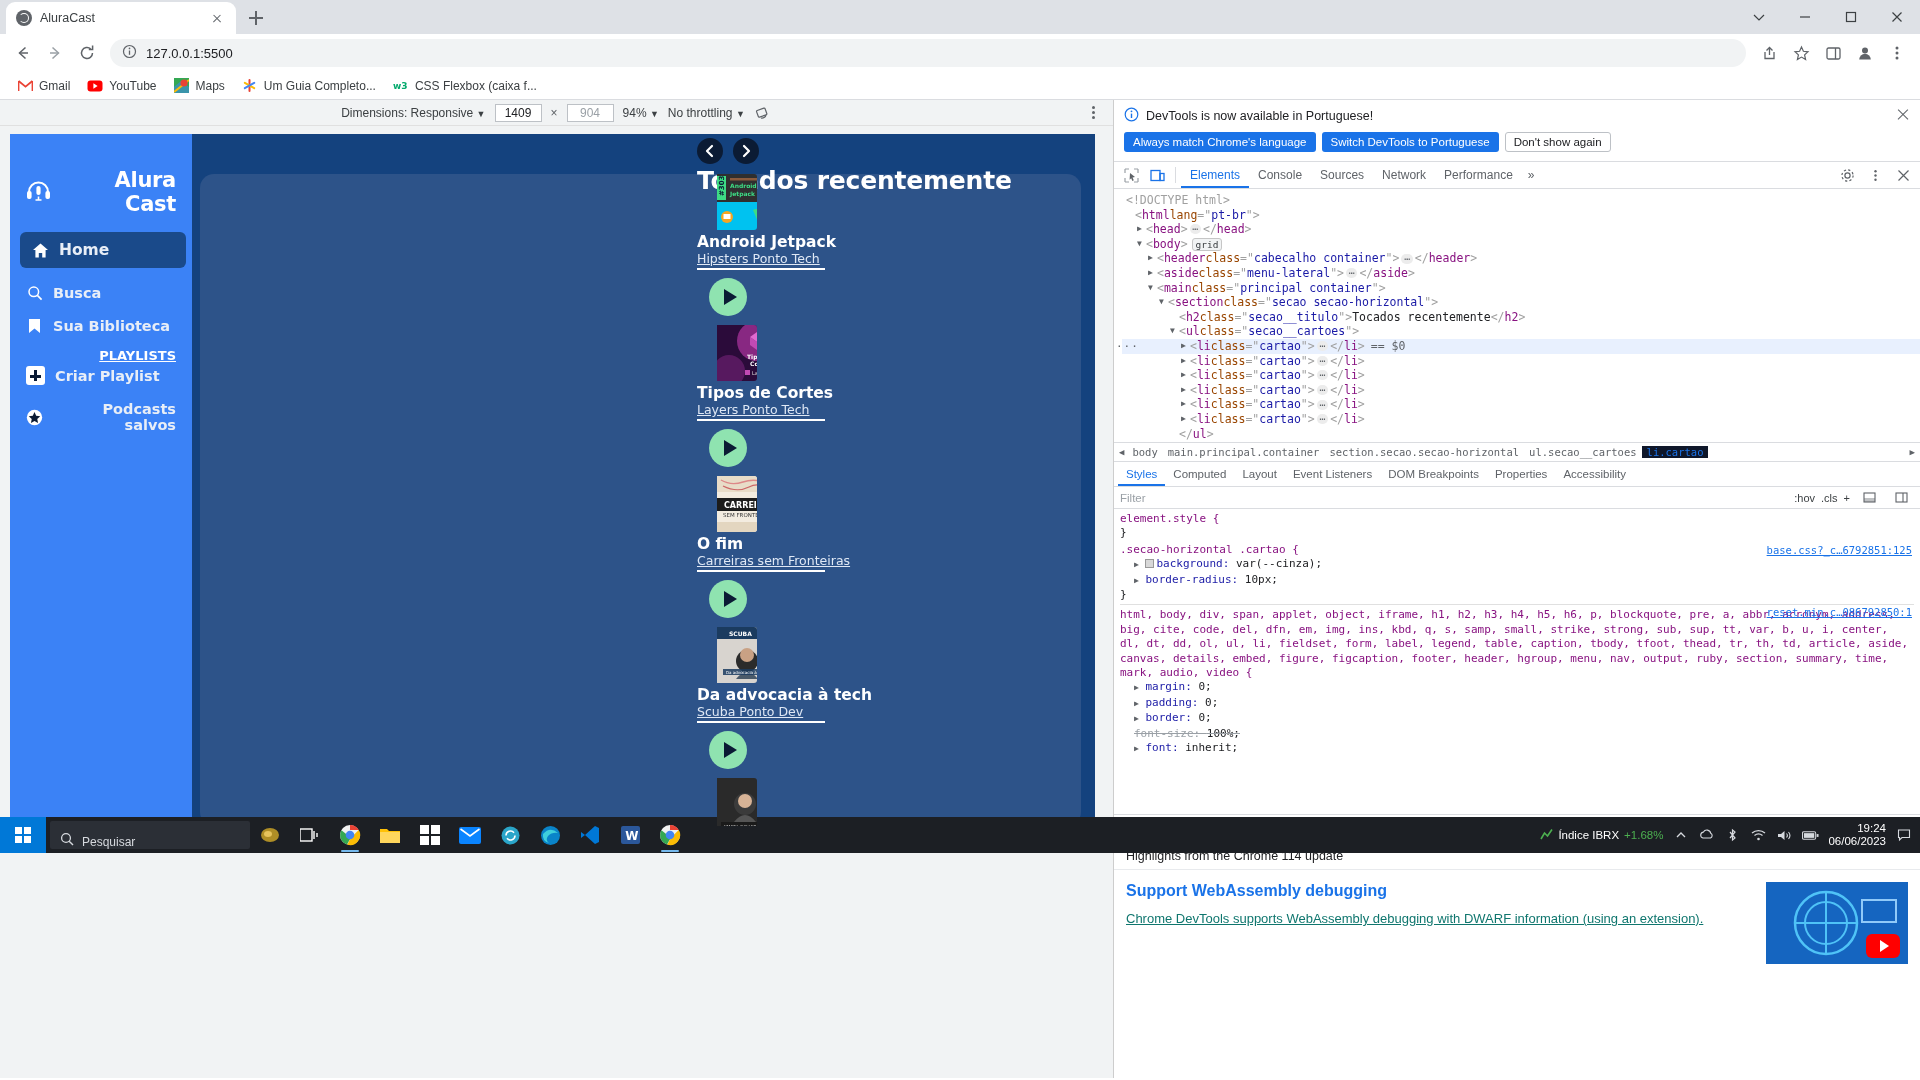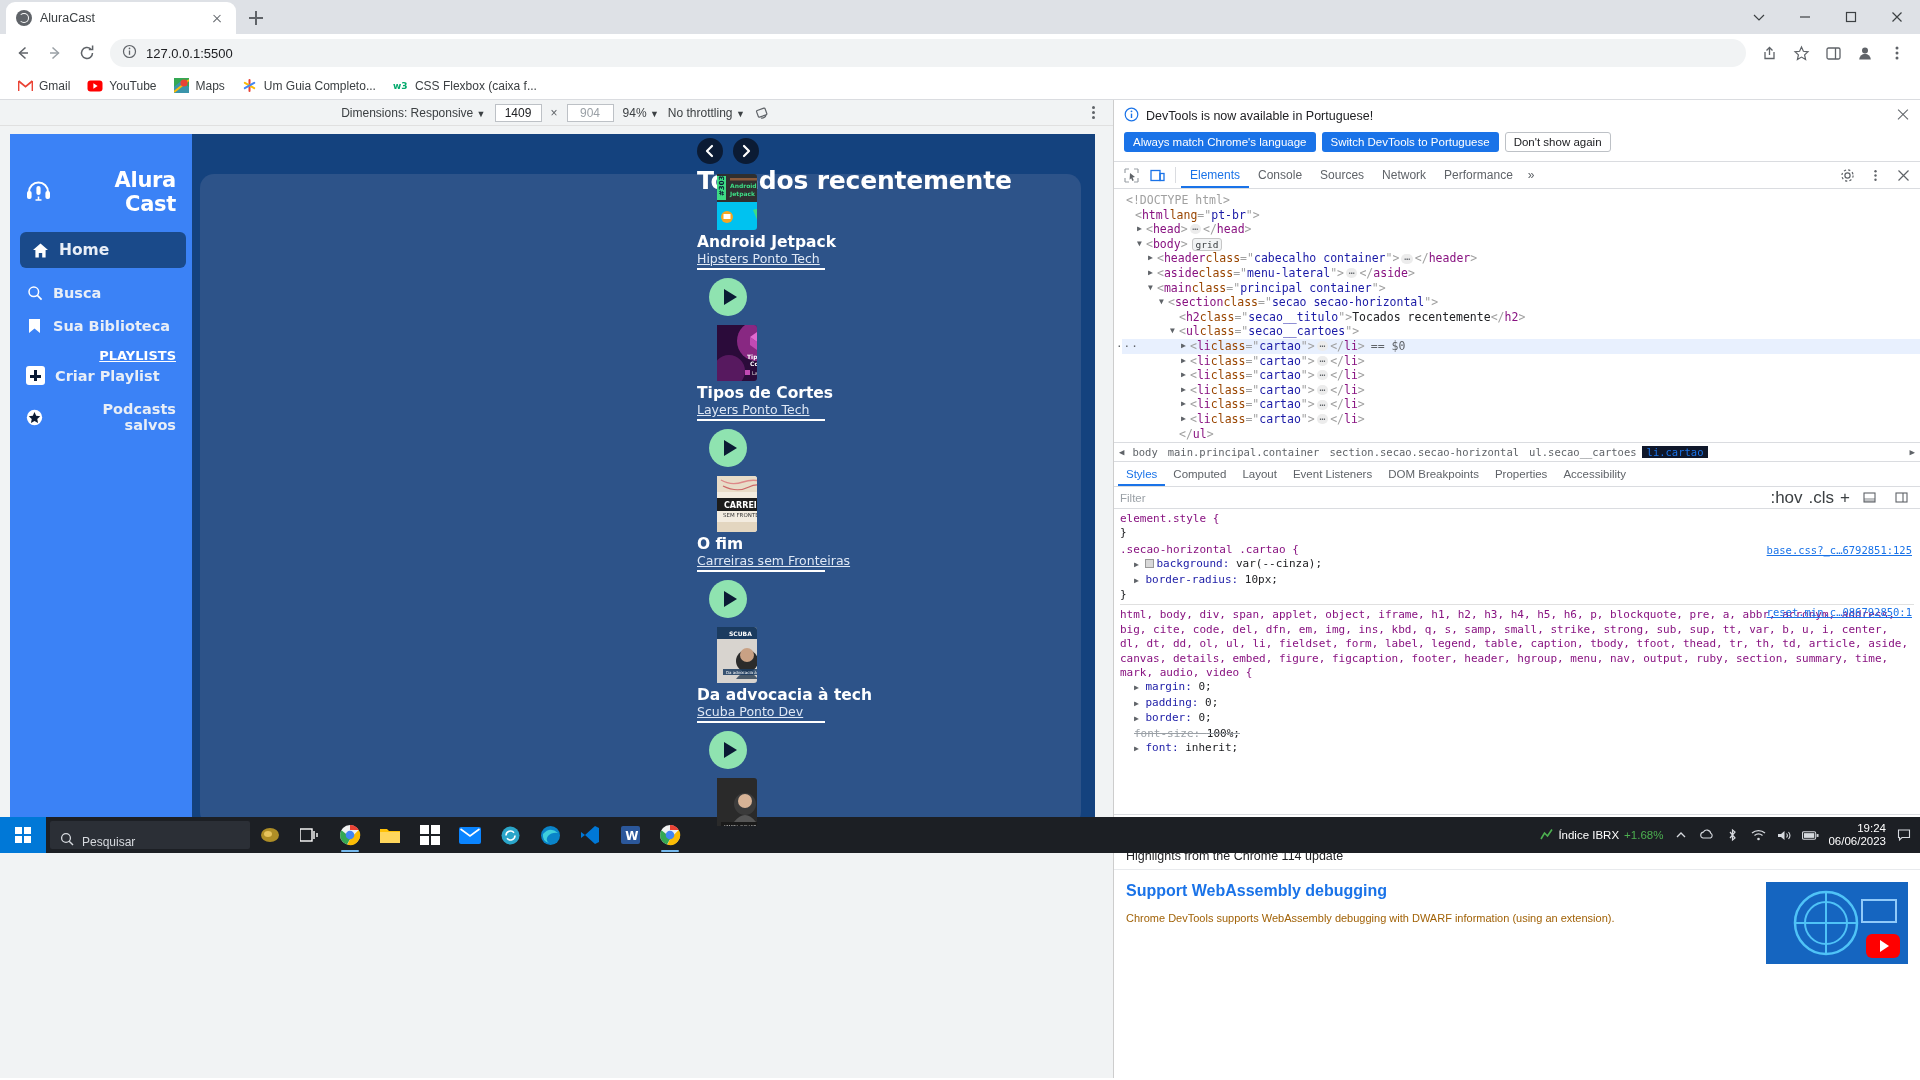--- a/index.html
+++ b/index.html
@@ -303,21 +303,21 @@
     height: 25px; display: flex; align-items: center; border-bottom: 1px solid #dadce0;
     padding-left: 4px; gap: 0;
   }
   .st-tab { padding: 0 8px; height: 24px; line-height: 24px; font-size: 11.5px; color: #5f6368; cursor: pointer; white-space: nowrap;}
   .st-tab.active { color: #1a73e8; border-bottom: 2px solid #1a73e8; }
   .dt-filter {
     height: 22px; display: flex; align-items: center; border-bottom: 1px solid #dadce0;
     padding: 0 6px; gap: 6px; font-size: 11.5px; color: #80868b;
   }
   .filter-input { flex: 1 1 auto; color: #9aa0a6; }
-  .filter-btn { font-size: 17px; color: #3c4043; cursor: pointer; }
+  .filter-btn { font-size: 11px; color: #3c4043; cursor: pointer; }
   .css-pane {
     flex: 1 1 auto; overflow: hidden; padding: 3px 6px 0 6px;
     font-family: "DejaVu Sans Mono", monospace; font-size: 11px; line-height: 14.4px;
     color: #202124;
   }
   .css-rule { margin-bottom: 2px; position: relative; }
   .css-src { position: absolute; right: 2px; top: 0; color: #1a73e8; text-decoration: underline; cursor: pointer; font-size: 10.5px;}
   .sel-css { color: #881280; }
   .prop { color: #1a1aa6; padding-left: 14px; }
   .prop .pv { color: #202124; }
@@ -335,21 +335,21 @@
   .drawer-dots { width: 18px; display:flex; flex-direction:column; align-items:center; gap:2px; cursor:pointer; }
   .drawer-dots i { width: 2.6px; height: 2.6px; background:#5f6368; border-radius:50%; }
   .dw-tab { padding: 0 9px; height: 24px; line-height: 24px; font-size: 11.5px; color:#5f6368; cursor:pointer;}
   .dw-tab.active { color: #1a73e8; border-bottom: 2px solid #1a73e8; }
   .dw-close { margin-left: 2px; font-size: 11px; color:#5f6368; cursor:pointer; }
   .drawer-body { flex: 1 1 auto; overflow: hidden; position: relative; }
   .wn-head { padding: 9px 12px 6px 12px; font-size: 12.5px; color: #202124; border-bottom: 1px solid #e8eaed;}
   .wn-content { display: flex; padding: 12px 12px 0 12px; gap: 12px; }
   .wn-left { flex: 1 1 auto; }
   .wn-title { color: #1a73e8; font-size: 16px; font-weight: bold; margin-bottom: 9px; }
-  .wn-body { font-size: 11px; color: #a16207; line-height: 19px; }
+  .wn-body { font-size: 13px; color: #0f766e; line-height: 19px; text-decoration: underline; }
   .wn-thumb {
     width: 142px; height: 82px; background: #1976d2; position: relative;
     flex: 0 0 auto; overflow: hidden;
   }
   .wn-thumb .yt {
     position:absolute; right: 8px; bottom: 6px; width: 34px; height: 24px;
     background:#ff0000; border-radius: 6px; display:flex; align-items:center; justify-content:center;
   }
   .wn-thumb .yt::after {
     content:""; border-left: 9px solid #fff; border-top: 6px solid transparent; border-bottom: 6px solid transparent; margin-left:3px;

